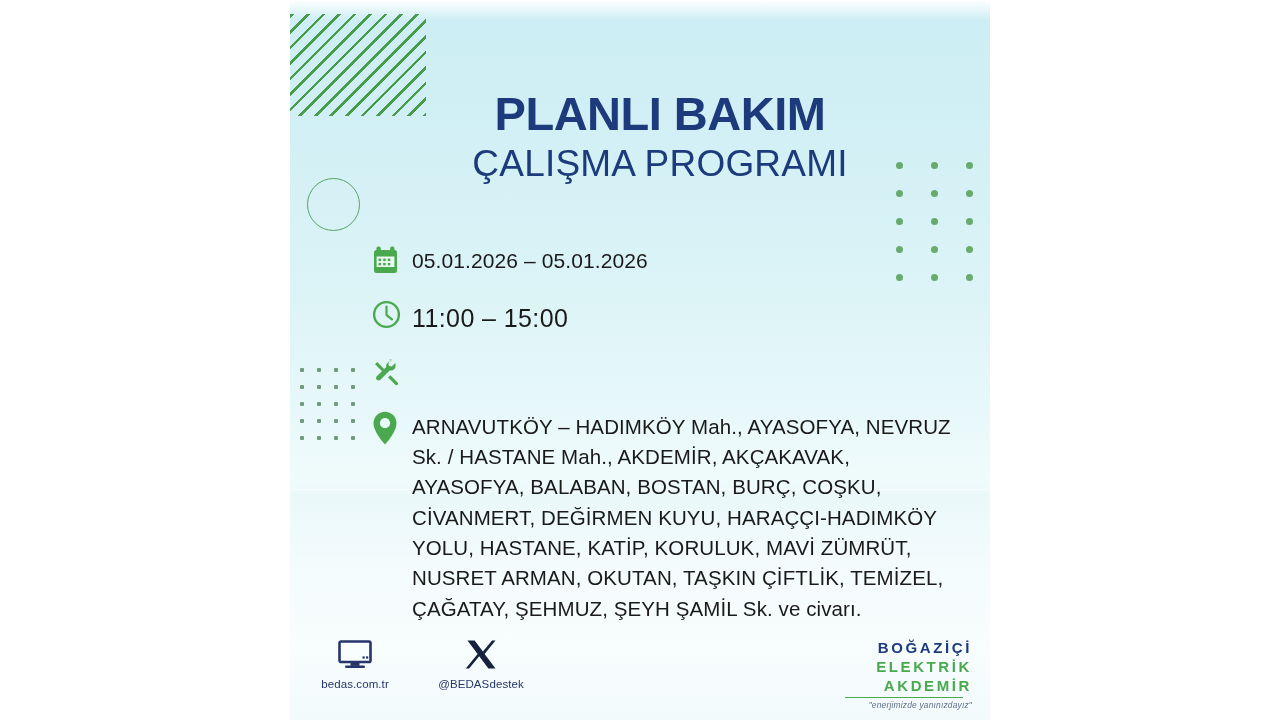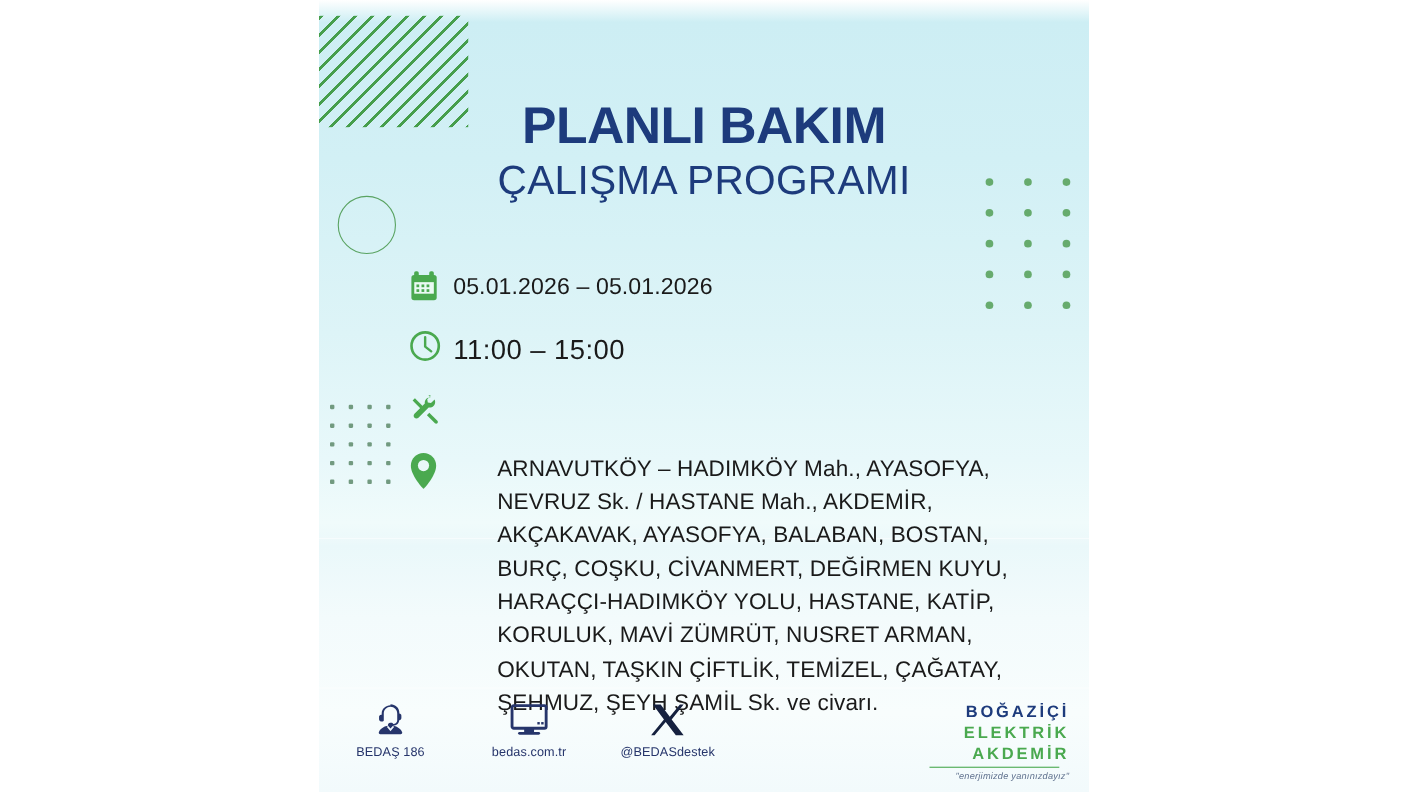--- a/index.html
+++ b/index.html
@@ -109,20 +109,21 @@
     opacity: .9;
   }
 
   
   #titles {
     position: absolute;
     left: 0;
     top: 90px;
     width: 700px;
     text-align: center;
+    padding-left: 20px;
   }
   #title-main {
     font-size: 47px;
     font-weight: 800;
     letter-spacing: -0.5px;
     color: #1d3b7c;
     line-height: 1.04;
     font-family: "Liberation Sans", sans-serif;
   }
   #title-sub {
@@ -157,21 +158,21 @@
     font-size: 20.5px;
     color: #1a1a1a;
     line-height: 1.47;
     padding-top: 3px;
     letter-spacing: 0.1px;
   }
   #row-date .txt { font-size: 21px; }
   #row-time .txt { font-size: 25px; letter-spacing: .4px; }
   #row-type { margin-bottom: 18px; }
   #row-type .txt { font-size: 20.5px; }
-  #row-loc { margin-bottom: 0; gap: 40px; }
+  #row-loc { margin-bottom: 0; }
   #row-loc .txt {
     font-size: 20.5px;
     line-height: 1.48;
     max-width: 552px;
   }
   #row-loc .ico { height: 30px; align-items: flex-start; padding-top: 2px; }
 
   
   #footer {
     position: absolute;
@@ -353,30 +354,20 @@
         </div>
         <div class="txt">ARNAVUTKÖY – HADIMKÖY Mah., AYASOFYA, NEVRUZ Sk. / HASTANE Mah., AKDEMİR, AKÇAKAVAK, AYASOFYA, BALABAN, BOSTAN, BURÇ, COŞKU, CİVANMERT, DEĞİRMEN KUYU, HARAÇÇI-HADIMKÖY YOLU, HASTANE, KATİP, KORULUK, MAVİ ZÜMRÜT, NUSRET ARMAN, OKUTAN, TAŞKIN ÇİFTLİK, TEMİZEL, ÇAĞATAY, ŞEHMUZ, ŞEYH ŞAMİL Sk. ve civarı.</div>
       </div>
 
     </div>
 
     <div id="footer">
 
       <div id="contacts">
 
-        <div class="contact">
-          <div class="cico">
-            <svg width="34" height="33" viewBox="0 0 34 33" aria-hidden="true">
-              <path d="M17 3.2c-4.4 0-8 3.3-8 7.4v1.1h-.6c-1 0-1.8.9-1.8 2v2.1c0 1.1.8 2 1.8 2h1.6c.5 0 .9-.4.9-1v-6.2c0-3.4 2.7-6.1 6.1-6.1s6.1 2.7 6.1 6.1v6.2c0 2.2-1.7 3.2-3.6 3.4-.3-.7-1-1.2-1.8-1.2h-1.1c-1 0-1.9.9-1.9 2s.9 2 1.9 2h1.1c.8 0 1.5-.5 1.8-1.2 2.8-.2 5.2-1.8 5.4-5h.2c1 0 1.8-.9 1.8-2v-2.1c0-1.1-.8-2-1.8-2H25v-1.1c0-4.1-3.6-7.4-8-7.4z" fill="#26356b"></path>
-              <path d="M17 21.6c-5 0-9.4 2.6-10.6 6.1-.3.9.3 1.8 1.3 1.8h18.6c1 0 1.6-.9 1.3-1.8-1.2-3.5-5.6-6.1-10.6-6.1z" fill="#26356b"></path>
-              <path d="M13.6 22.6l3.4 4.2 3.4-4.2-1.4-.7-2 2.3-2-2.3z" fill="#eef6fb"></path>
-            </svg>
-          </div>
-          <div class="clabel">BEDAŞ 186</div>
-        </div>
 
         <div class="contact">
           <div class="cico">
             <svg width="36" height="33" viewBox="0 0 36 33" aria-hidden="true">
               <rect x="2.5" y="3.5" width="31" height="20.5" rx="1.6" fill="none" stroke="#26356b" stroke-width="2.6"></rect>
               <rect x="13.5" y="24.5" width="9" height="3.4" fill="#26356b"></rect>
               <rect x="8" y="27.4" width="20" height="2.6" rx="1.3" fill="#26356b"></rect>
               <rect x="25.5" y="18.4" width="2.2" height="2.2" fill="#26356b"></rect>
               <rect x="29" y="18.4" width="2.2" height="2.2" fill="#26356b"></rect>
             </svg>

